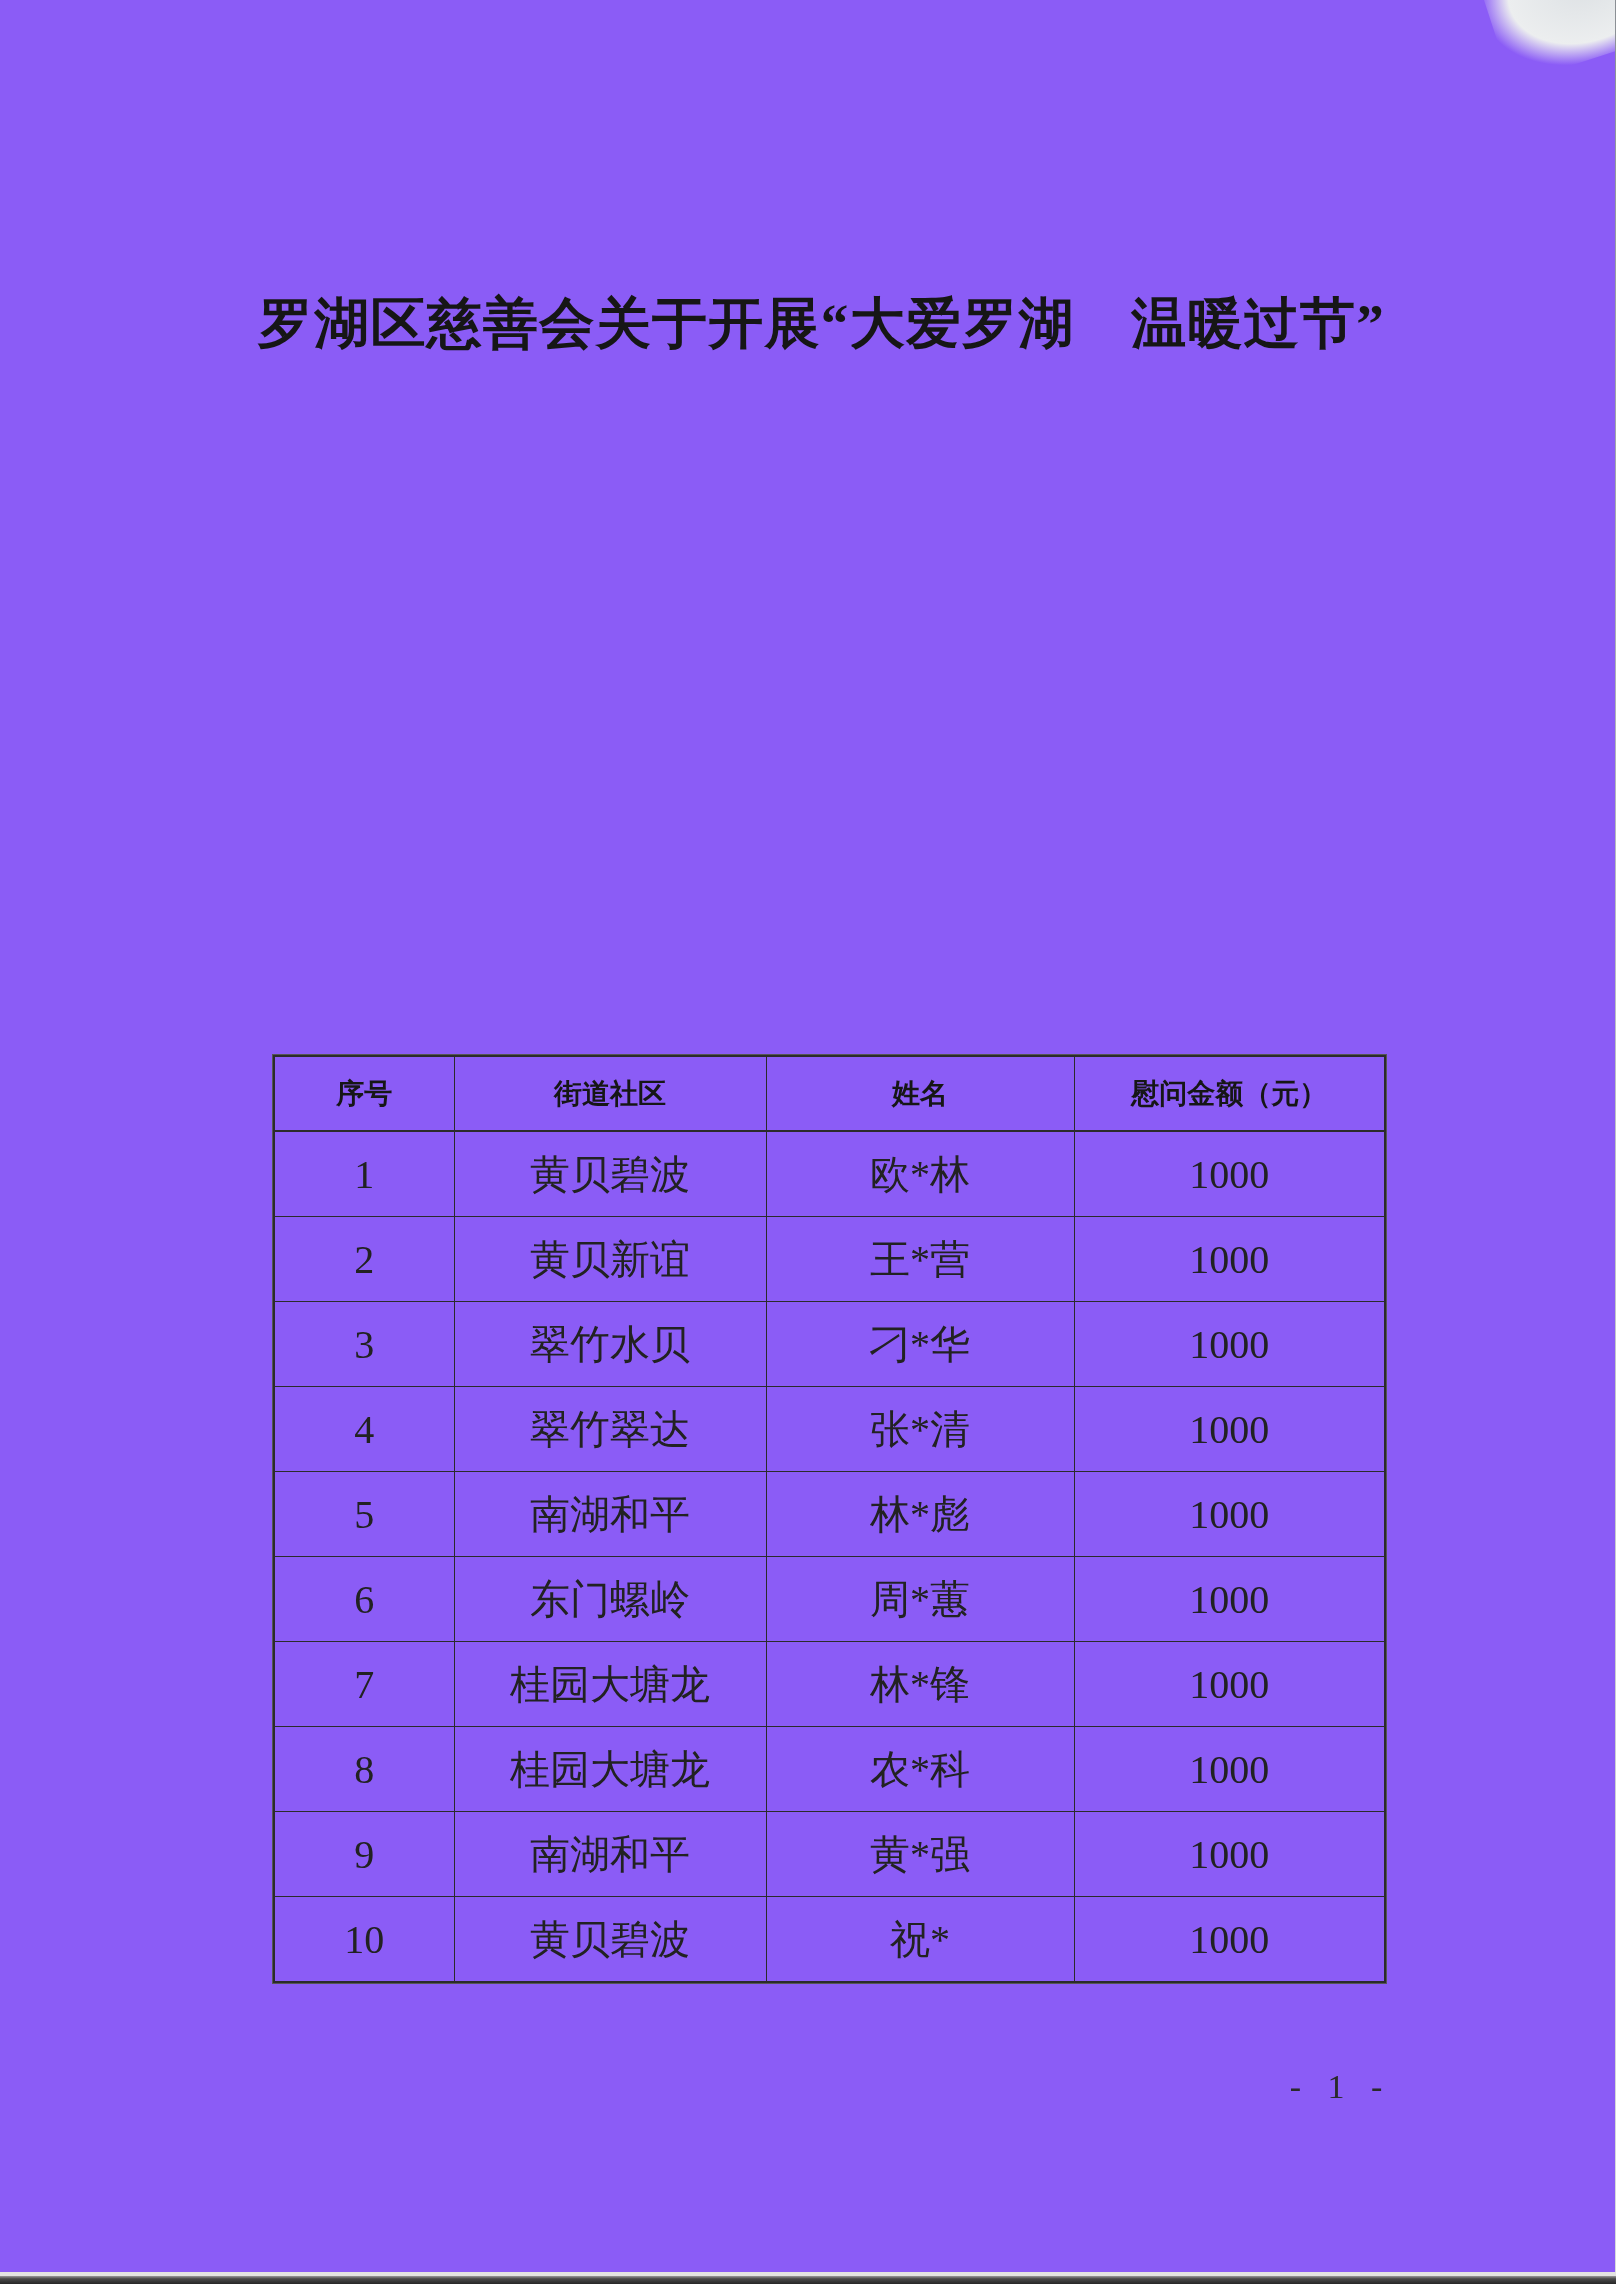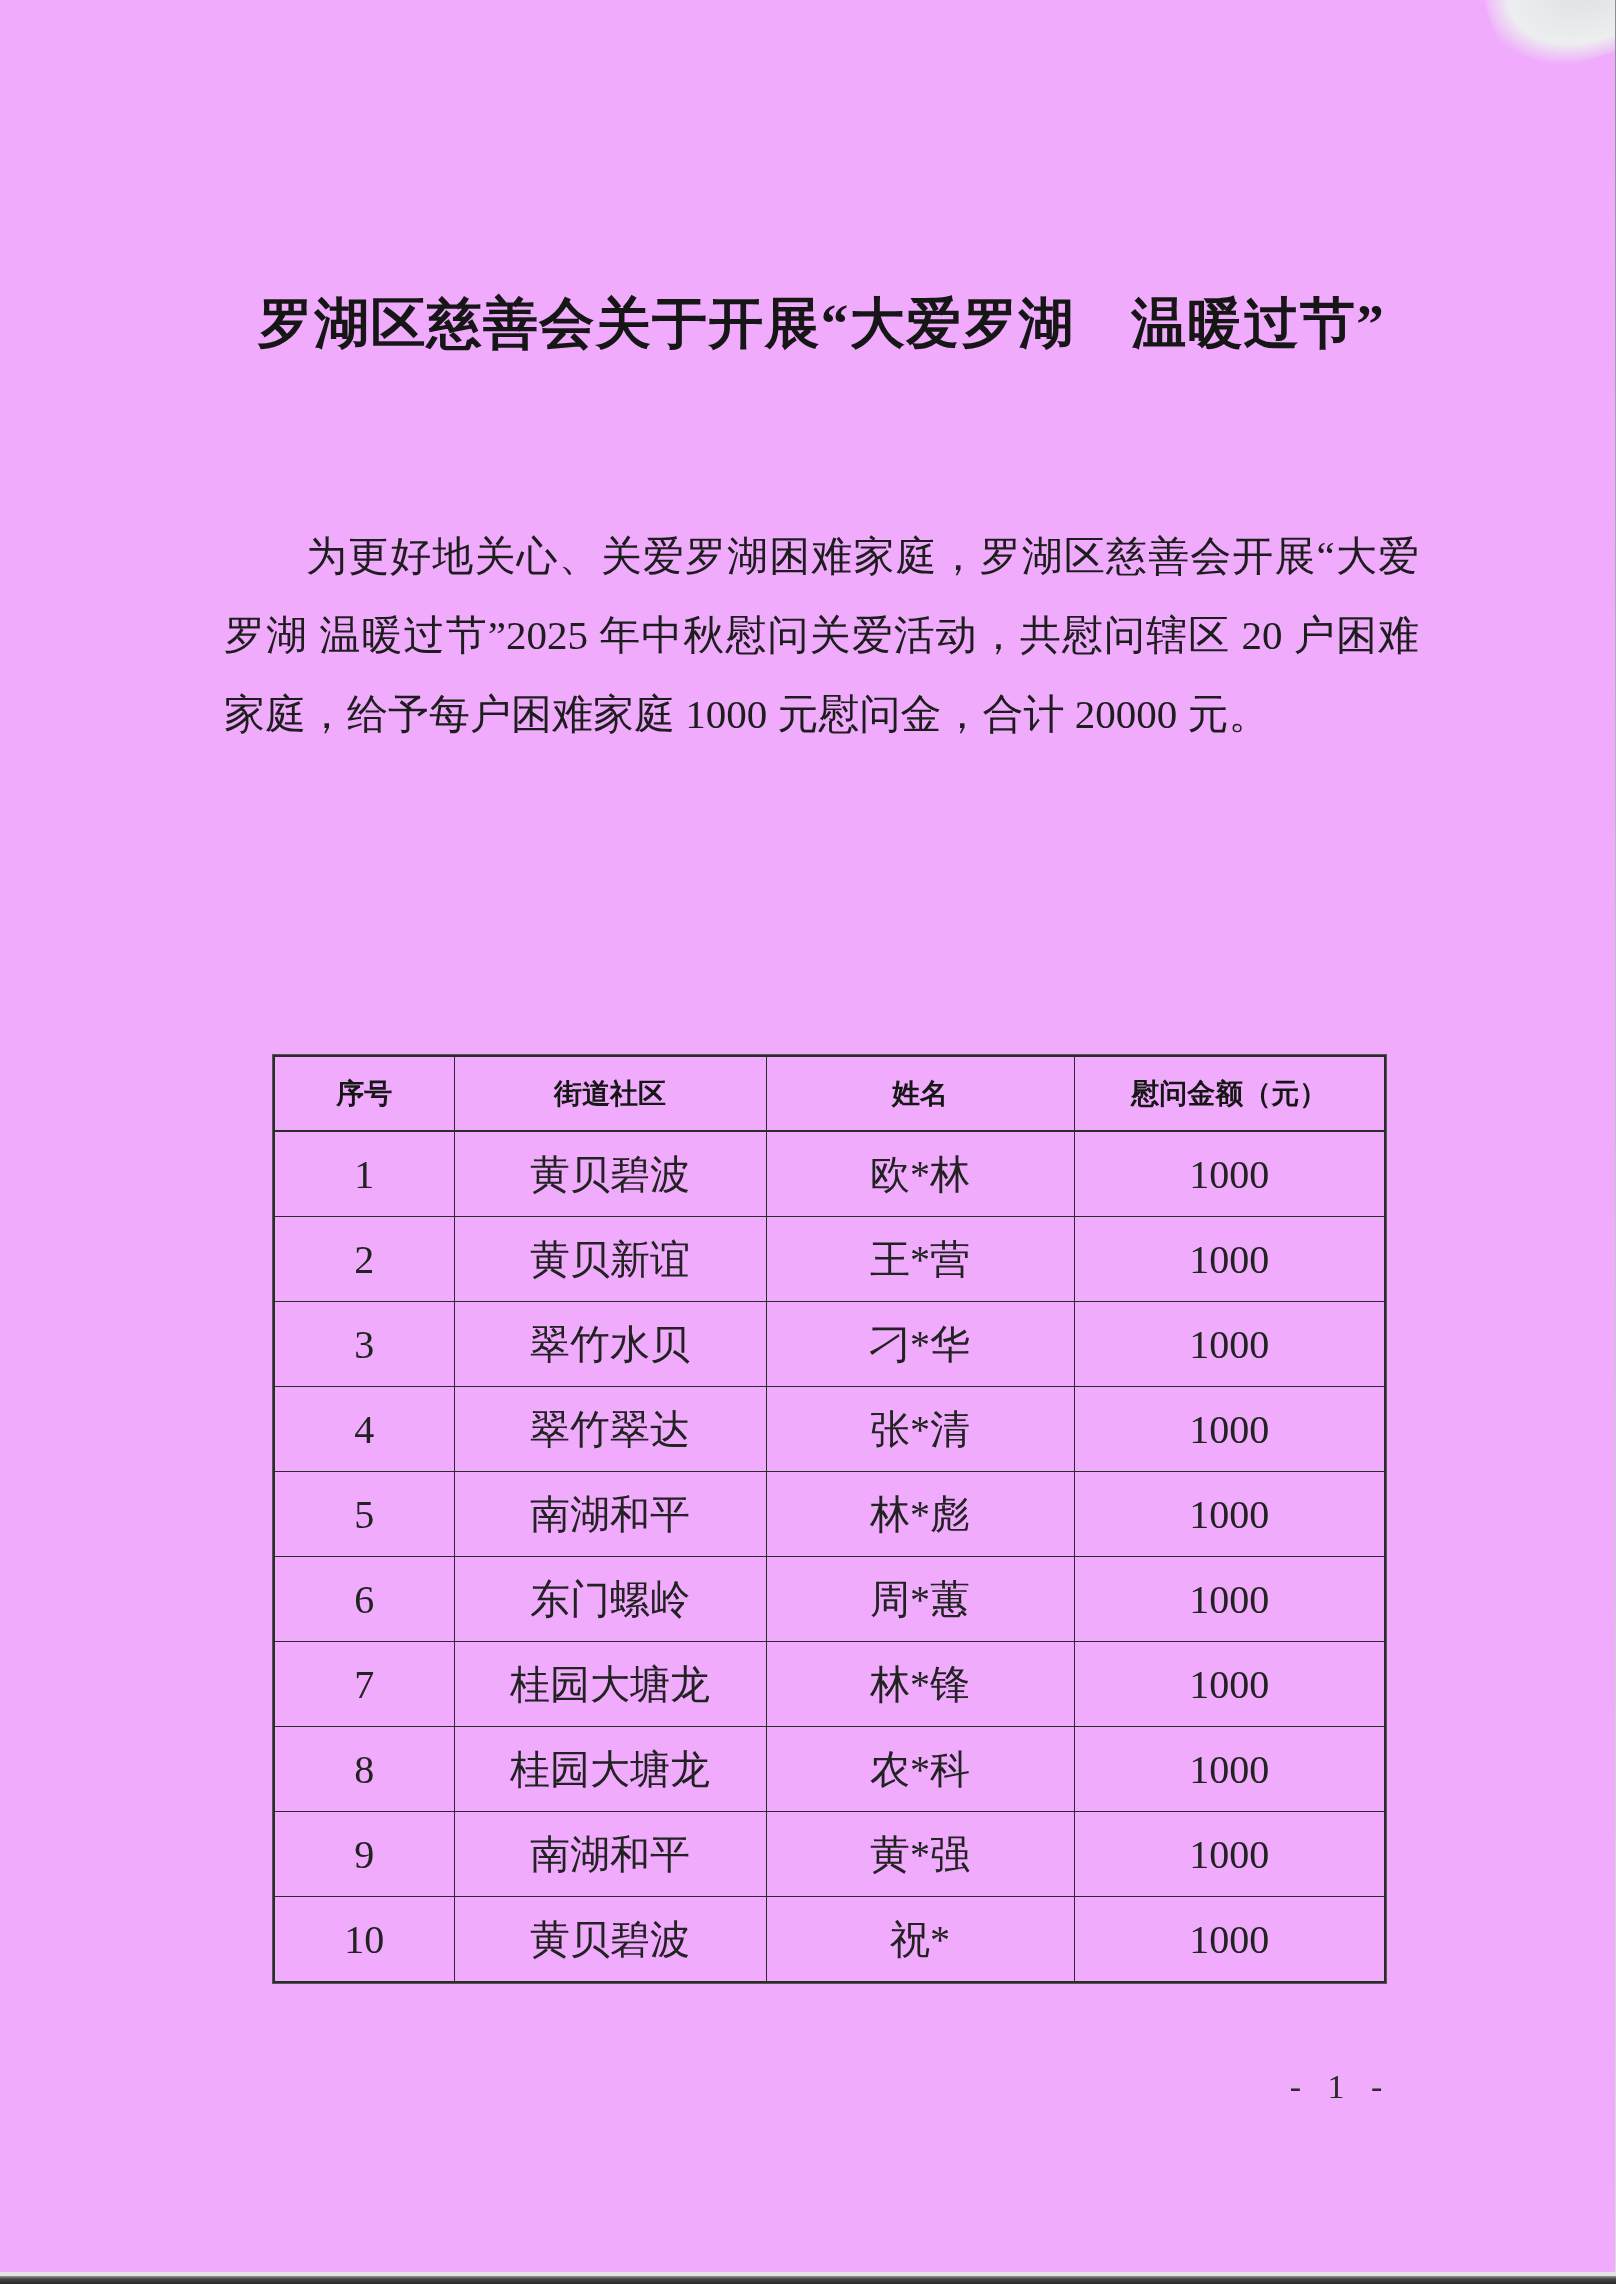--- a/index.html
+++ b/index.html
@@ -4,21 +4,21 @@
 <style>
   html, body {
     margin: 0;
     padding: 0;
     background: #ffffff;
   }
   .page {
     position: relative;
     width: 1617px;
     height: 2284px;
-    background: #f0abfc;
+    background: #8b5cf6;
     color: #1d1d1d;
     font-family: "Liberation Serif", "DejaVu Serif", serif;
     overflow: hidden;
   }
 
   
   .title-block {
     position: absolute;
     left: 224px;
     top: 287px;
@@ -130,21 +130,20 @@
 <div class="page">
 
   <div class="smudge-top-right"></div>
   <div class="edge-right"></div>
 
   <div class="title-block">
     <div>罗湖区慈善会关于开展“大爱罗湖　温暖过节”</div>
   </div>
 
   <div class="body-block">
-    <p>为更好地关心、关爱罗湖困难家庭，罗湖区慈善会开展“大爱罗湖 温暖过节”2025 年中秋慰问关爱活动，共慰问辖区 20 户困难家庭，给予每户困难家庭 1000 元慰问金，合计 20000 元。</p>
   </div>
 
   <table class="roster">
     <colgroup>
       <col class="c1">
         <col class="c2">
         <col class="c3">
         <col class="c4">
     </colgroup>
     <thead>

